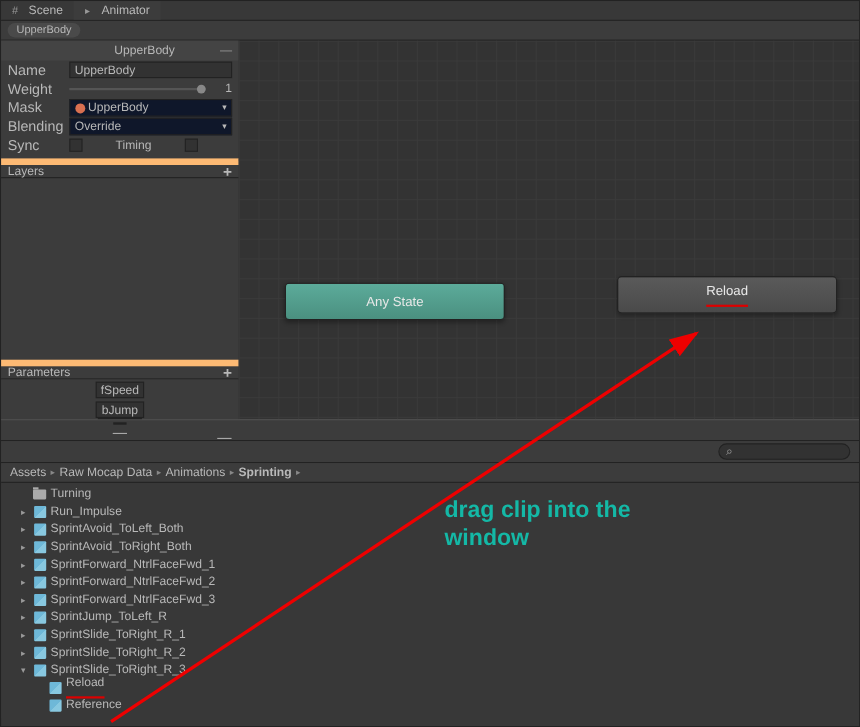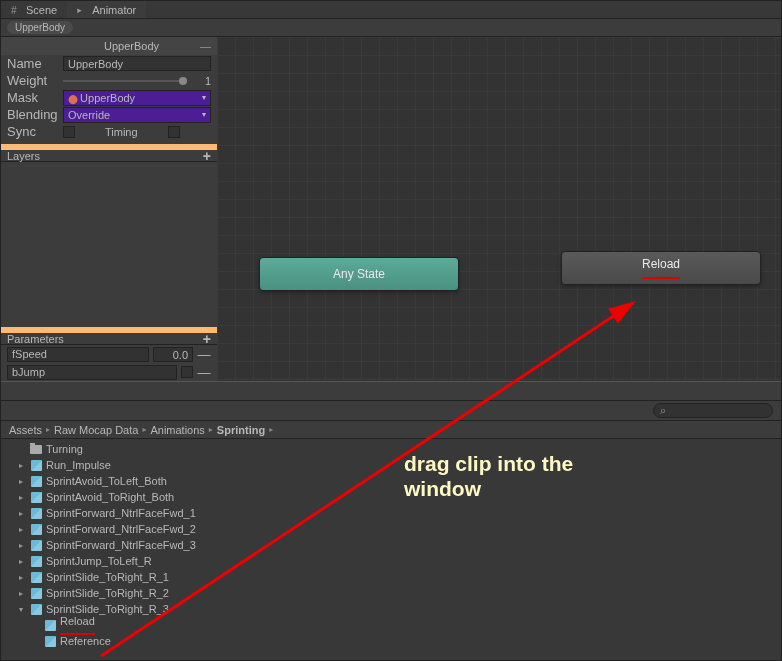--- a/index.html
+++ b/index.html
@@ -32,47 +32,47 @@
 .insp-title { font-size: 11px; }
 .insp-collapse { font-size: 11px; color: #999; }
 .prop-row { display: flex; align-items: center; padding: 1px 6px; height: 17px; }
 .prop-label { width: 56px; font-size: 13px; }
 .prop-value { flex: 1; }
 .prop-input { background: #323232; border: 1px solid #222; color: #b8b8b8; font-size: 11px; padding: 1px 4px; width: 100%; height: 15px; }
 .prop-slider-row { display: flex; align-items: center; gap: 4px; }
 .prop-slider { flex: 1; height: 2px; background: #555; position: relative; }
 .prop-slider-thumb { width: 8px; height: 8px; background: #888; border-radius: 50%; position: absolute; right: 0; top: -3px; }
 .prop-slider-val { width: 20px; font-size: 11px; text-align: right; }
-.prop-select { background: #4c1d95; color: #b8b8b8; border: 1px solid #222; font-size: 11px; padding: 0 4px; width: 100%; height: 16px; display: flex; align-items: center; justify-content: space-between; }
+.prop-select { background: #0f172a; color: #b8b8b8; border: 1px solid #222; font-size: 11px; padding: 0 4px; width: 100%; height: 16px; display: flex; align-items: center; justify-content: space-between; }
 .prop-select::after { content: "▾"; font-size: 8px; }
 .prop-select .mask-icon { color: #d97050; margin-right: 2px; font-size: 9px; }
 .checkbox { width: 12px; height: 12px; background: #323232; border: 1px solid #222; display: inline-block; }
 .timing-row { display: flex; gap: 30px; align-items: center; }
 
 
 .section-header { background: #3c3c3c; height: 18px; display: flex; align-items: center; justify-content: space-between; padding: 0 6px; border-top: 6px solid #fdba74; border-bottom: 1px solid #222; margin-top: 4px; }
 .section-header .add-btn { font-weight: bold; font-size: 14px; color: #b8b8b8; }
 
 
 .params { background: #3c3c3c; }
-.param-row { display: flex; align-items: center; padding: 2px 6px; height: 18px; gap: 4px; }
+.param-row { display: flex; align-items: center; padding: 2px 6px; height: 18px; gap: 4px; flex-direction: column; }
 .param-name { flex: 1; background: #323232; border: 1px solid #222; padding: 1px 4px; height: 15px; font-size: 11px; display: flex; align-items: center; }
 .param-val { width: 40px; text-align: right; font-size: 11px; background: #323232; border: 1px solid #222; padding: 1px 4px; height: 15px; }
 .param-remove { width: 14px; text-align: center; font-size: 13px; }
 
 
 .node { position: absolute; width: 200px; height: 34px; border-radius: 4px; display: flex; align-items: center; justify-content: center; font-size: 12px; color: #e8e8e8; border: 1px solid #222; box-shadow: 0 2px 4px rgba(0,0,0,0.3); }
 .node-orange { background: linear-gradient(#c77d2c, #b06820); }
 .node-teal { background: linear-gradient(#5cab9a, #4a9080); }
 .node-gray { background: linear-gradient(#5a5a5a, #4a4a4a); }
 .underline-red { border-bottom: 2px solid #d00; padding-bottom: 6px; }
 
 
 .arrow-line { position: absolute; pointer-events: none; }
-.arrow-text { position: absolute; color: #fef9c3; font-size: 21px; font-family: Arial; font-weight: bold; line-height: 1.2; }
+.arrow-text { position: absolute; color: #14b8a6; font-size: 21px; font-family: Arial; font-weight: bold; line-height: 1.2; }
 
 
 .divider { height: 20px; background: #3c3c3c; border-top: 1px solid #555; border-bottom: 1px solid #222; }
 .proj-toolbar { background: #3c3c3c; height: 20px; display: flex; align-items: center; justify-content: flex-end; padding: 0 8px; border-bottom: 1px solid #222; }
 .search-box { background: #323232; border: 1px solid #222; border-radius: 8px; width: 120px; height: 15px; display: flex; align-items: center; padding: 0 6px; }
 .search-box::before { content: "⌕"; color: #999; font-size: 11px; }
 .proj-breadcrumb { background: #3c3c3c; height: 18px; display: flex; align-items: center; padding: 0 8px; font-size: 11px; gap: 4px; border-bottom: 1px solid #222; }
 .bc-sep { color: #888; font-size: 8px; }
 .bc-bold { font-weight: bold; }
 .proj-tree { background: #383838; padding: 2px 0; height: 214px; overflow: hidden; }

